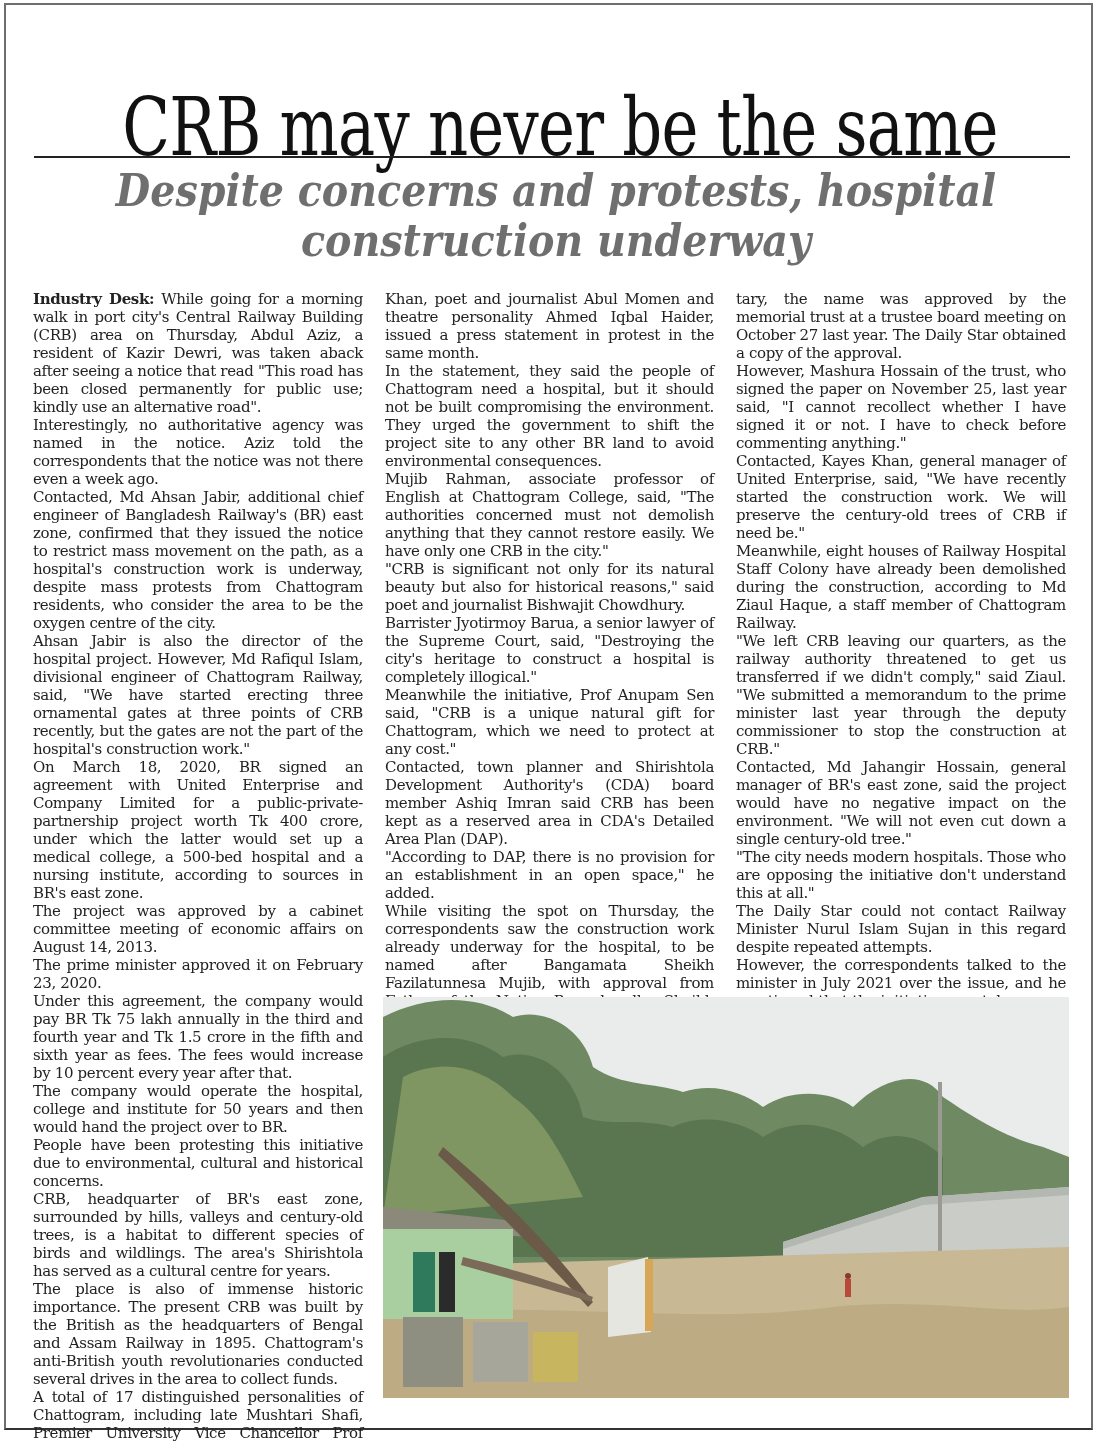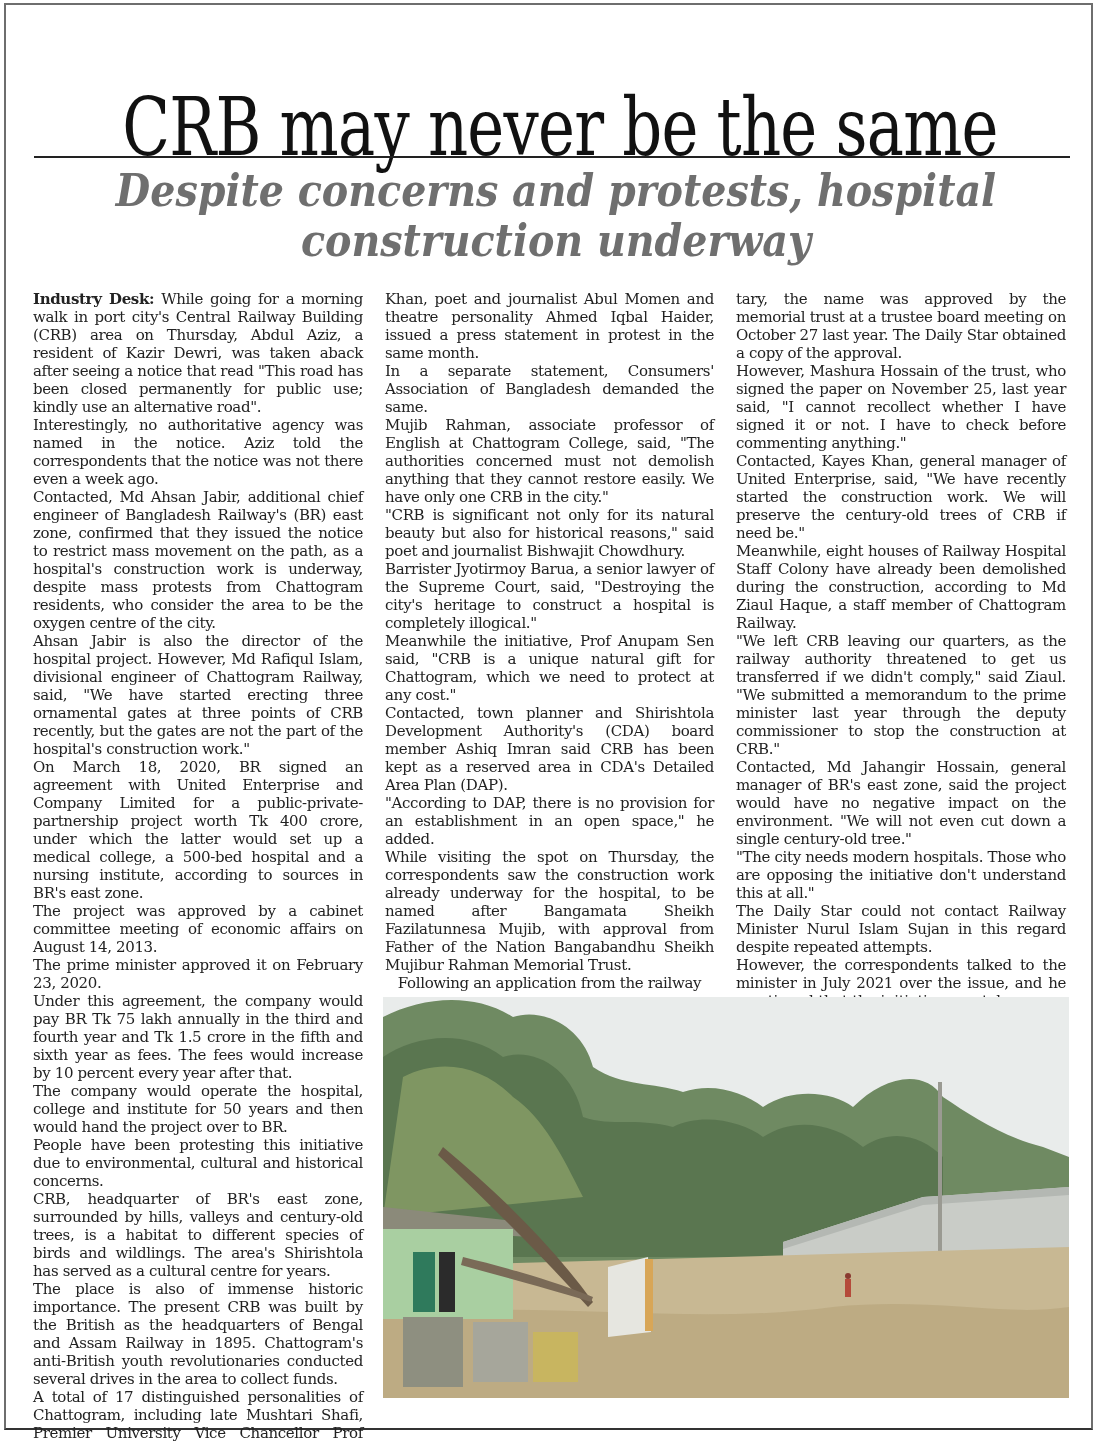--- a/index.html
+++ b/index.html
@@ -61,21 +61,21 @@
   <p>Under this agreement, the company would pay BR Tk 75 lakh annually in the third and fourth year and Tk 1.5 crore in the fifth and sixth year as fees. The fees would increase by 10 percent every year after that.</p>
   <p>The company would operate the hospital, college and institute for 50 years and then would hand the project over to BR.</p>
   <p>People have been protesting this initiative due to environmental, cultural and historical concerns.</p>
   <p>CRB, headquarter of BR's east zone, surrounded by hills, valleys and century-old trees, is a habitat to different species of birds and wildlings. The area's Shirishtola has served as a cultural centre for years.</p>
   <p>The place is also of immense historic importance. The present CRB was built by the British as the headquarters of Bengal and Assam Railway in 1895. Chattogram's anti-British youth revolutionaries conducted several drives in the area to collect funds.</p>
   <p>A total of 17 distinguished personalities of Chattogram, including late Mushtari Shafi, Premier University Vice Chancellor Prof Anupam Sen, East Delta University VC Prof Sekandar</p>
 </div>
 
 <div class="col col2">
   <p>Khan, poet and journalist Abul Momen and theatre personality Ahmed Iqbal Haider, issued a press statement in protest in the same month.</p>
-  <p>In a separate statement, Consumers' Association of Bangladesh demanded the same.</p>
+  <p>In the statement, they said the people of Chattogram need a hospital, but it should not be built compromising the environment. They urged the government to shift the project site to any other BR land to avoid environmental consequences.</p>
   <p>Mujib Rahman, associate professor of English at Chattogram College, said, "The authorities concerned must not demolish anything that they cannot restore easily. We have only one CRB in the city."</p>
   <p>"CRB is significant not only for its natural beauty but also for historical reasons," said poet and journalist Bishwajit Chowdhury.</p>
   <p>Barrister Jyotirmoy Barua, a senior lawyer of the Supreme Court, said, "Destroying the city's heritage to construct a hospital is completely illogical."</p>
   <p>Meanwhile the initiative, Prof Anupam Sen said, "CRB is a unique natural gift for Chattogram, which we need to protect at any cost."</p>
   <p>Contacted, town planner and Shirishtola Development Authority's (CDA) board member Ashiq Imran said CRB has been kept as a reserved area in CDA's Detailed Area Plan (DAP).</p>
   <p>"According to DAP, there is no provision for an establishment in an open space," he added.</p>
   <p>While visiting the spot on Thursday, the correspondents saw the construction work already underway for the hospital, to be named after Bangamata Sheikh Fazilatunnesa Mujib, with approval from Father of the Nation Bangabandhu Sheikh Mujibur Rahman Memorial Trust.</p>
   <p style="text-align:center;">Following an application from the railway secre-</p>
 </div>
 

